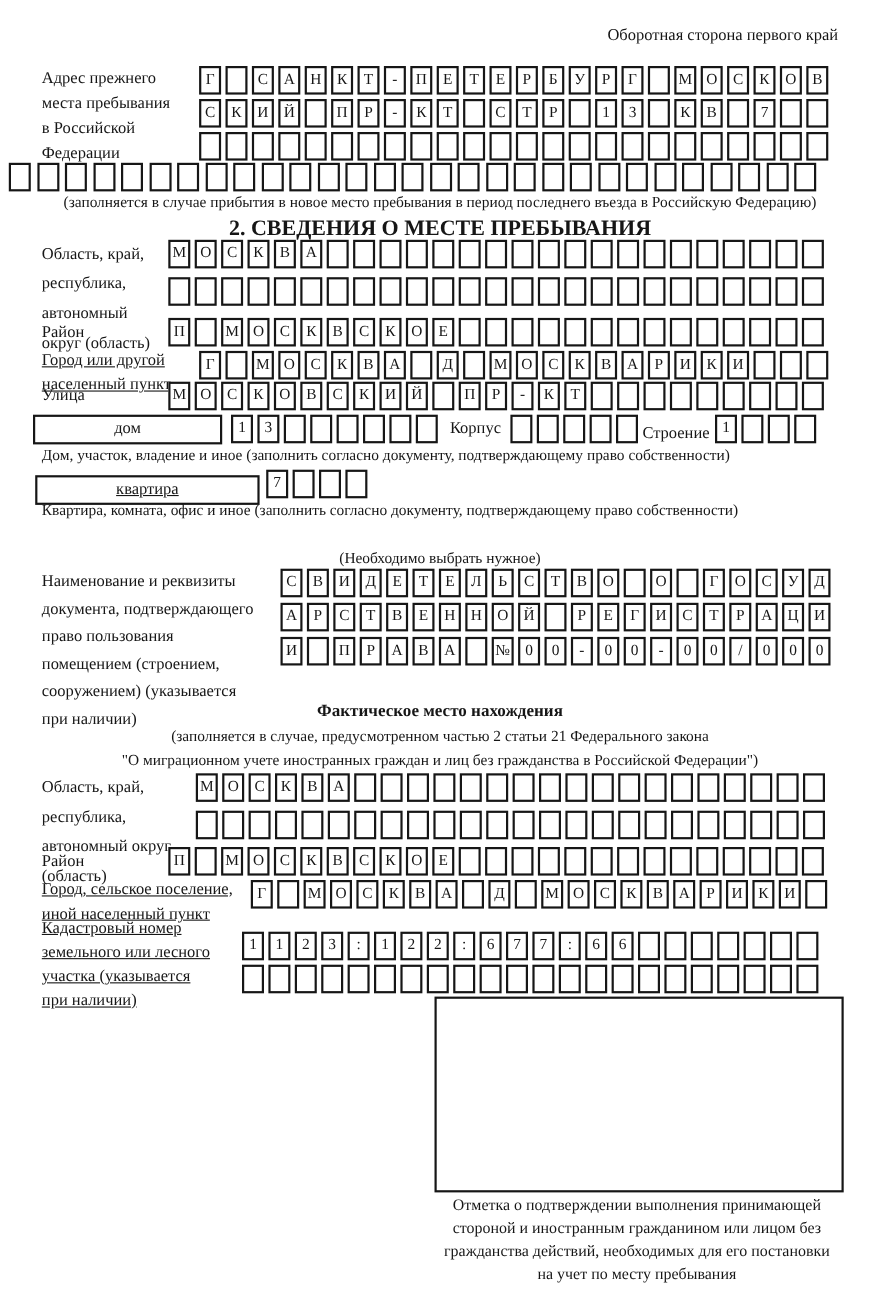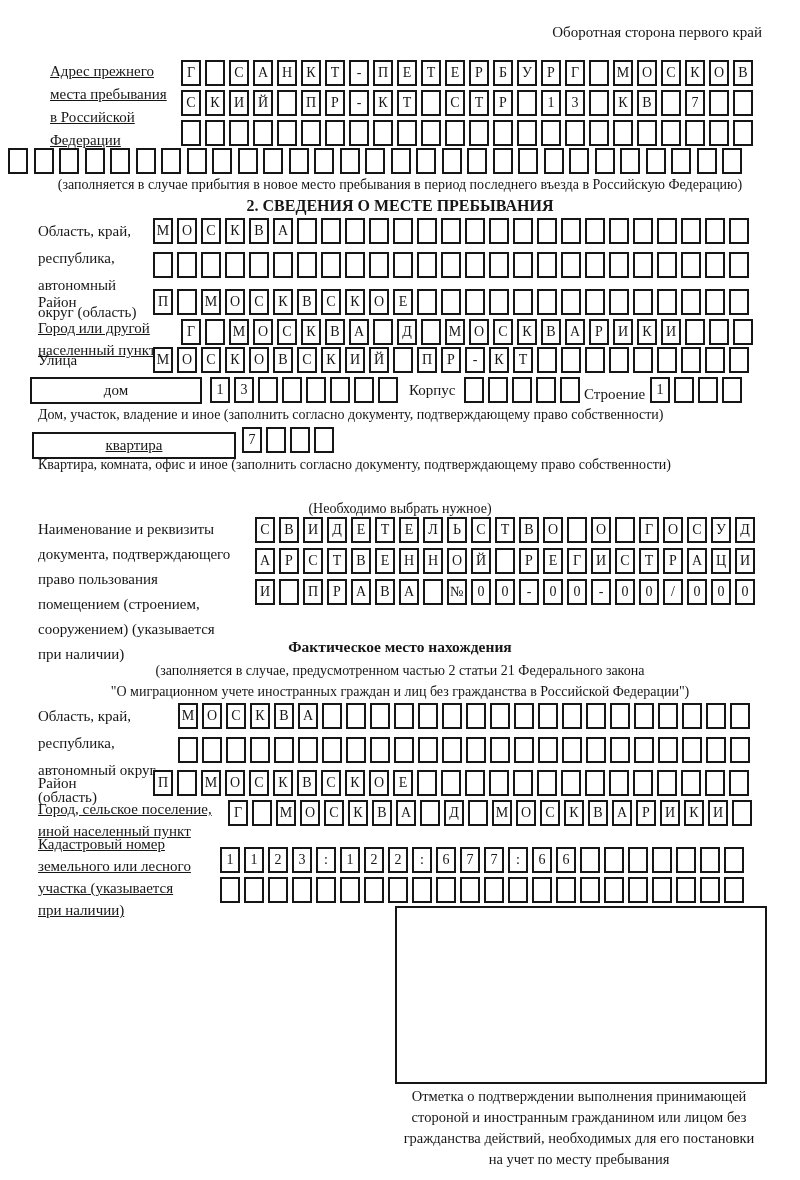--- a/index.html
+++ b/index.html
@@ -10,21 +10,21 @@
     background:#ffffff;
     font-family:"Liberation Serif", serif;
     color:#161616;
     overflow:hidden;
   }
   .abs{position:absolute;}
   .label{font-size:15px;line-height:23px;}
   .label div{white-space:nowrap;}
   .caption{font-size:14px;white-space:nowrap;}
   .center{left:0;width:800px;text-align:center;}
-  .title{font-weight:bold;font-size:16px;}
+  .title{font-weight:bold;font-size:20px;}
   .boxrow{display:flex;}
   .cell{
     box-sizing:border-box;
     width:20px;height:26px;
     border:2px solid #161616;
     margin-right:4px;
     font-size:14px;line-height:22px;
     text-align:center;
     flex:0 0 auto;
     background:#fff;
@@ -46,21 +46,21 @@
   .lh22 div{line-height:22px;text-decoration:underline;}
   .lh25 div{line-height:25px;}
 </style>
 </head>
 <body>
 
 <div class="page">
 
   <div class="abs caption" style="top:24px;right:38px;font-size:15px;">Оборотная сторона первого край</div>
 
-  <div class="abs label" style="left:50px;top:60px;text-decoration:underline;">
+  <div class="abs label" style="left:38px;top:60px;">
     <div>Адрес прежнего</div>
     <div>места пребывания</div>
     <div>в Российской</div>
     <div>Федерации</div>
   </div>
   <div class="abs boxrow" style="left:181px;top:60px;">
       <span class="cell">Г</span>
       <span class="cell"></span>
       <span class="cell">С</span>
       <span class="cell">А</span>

